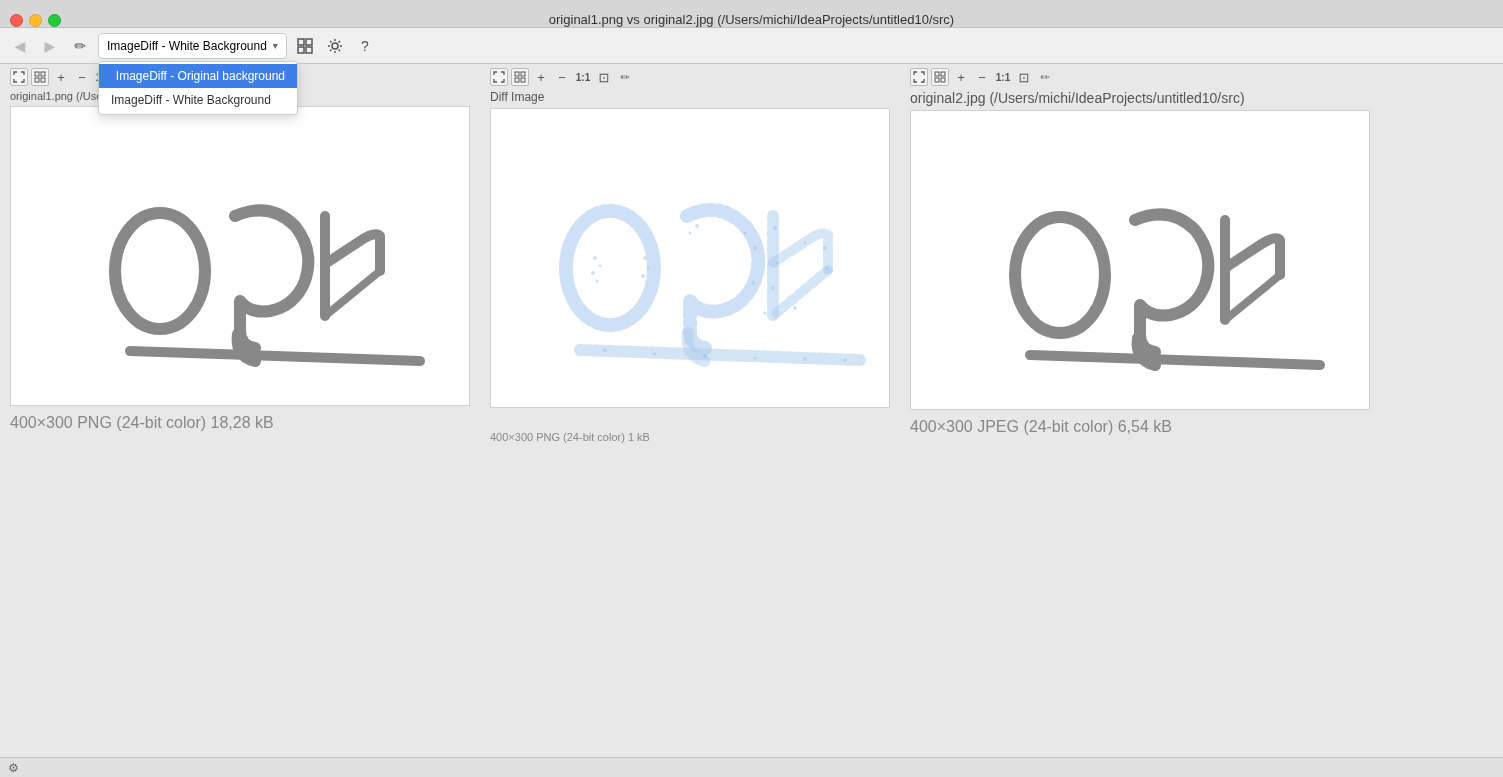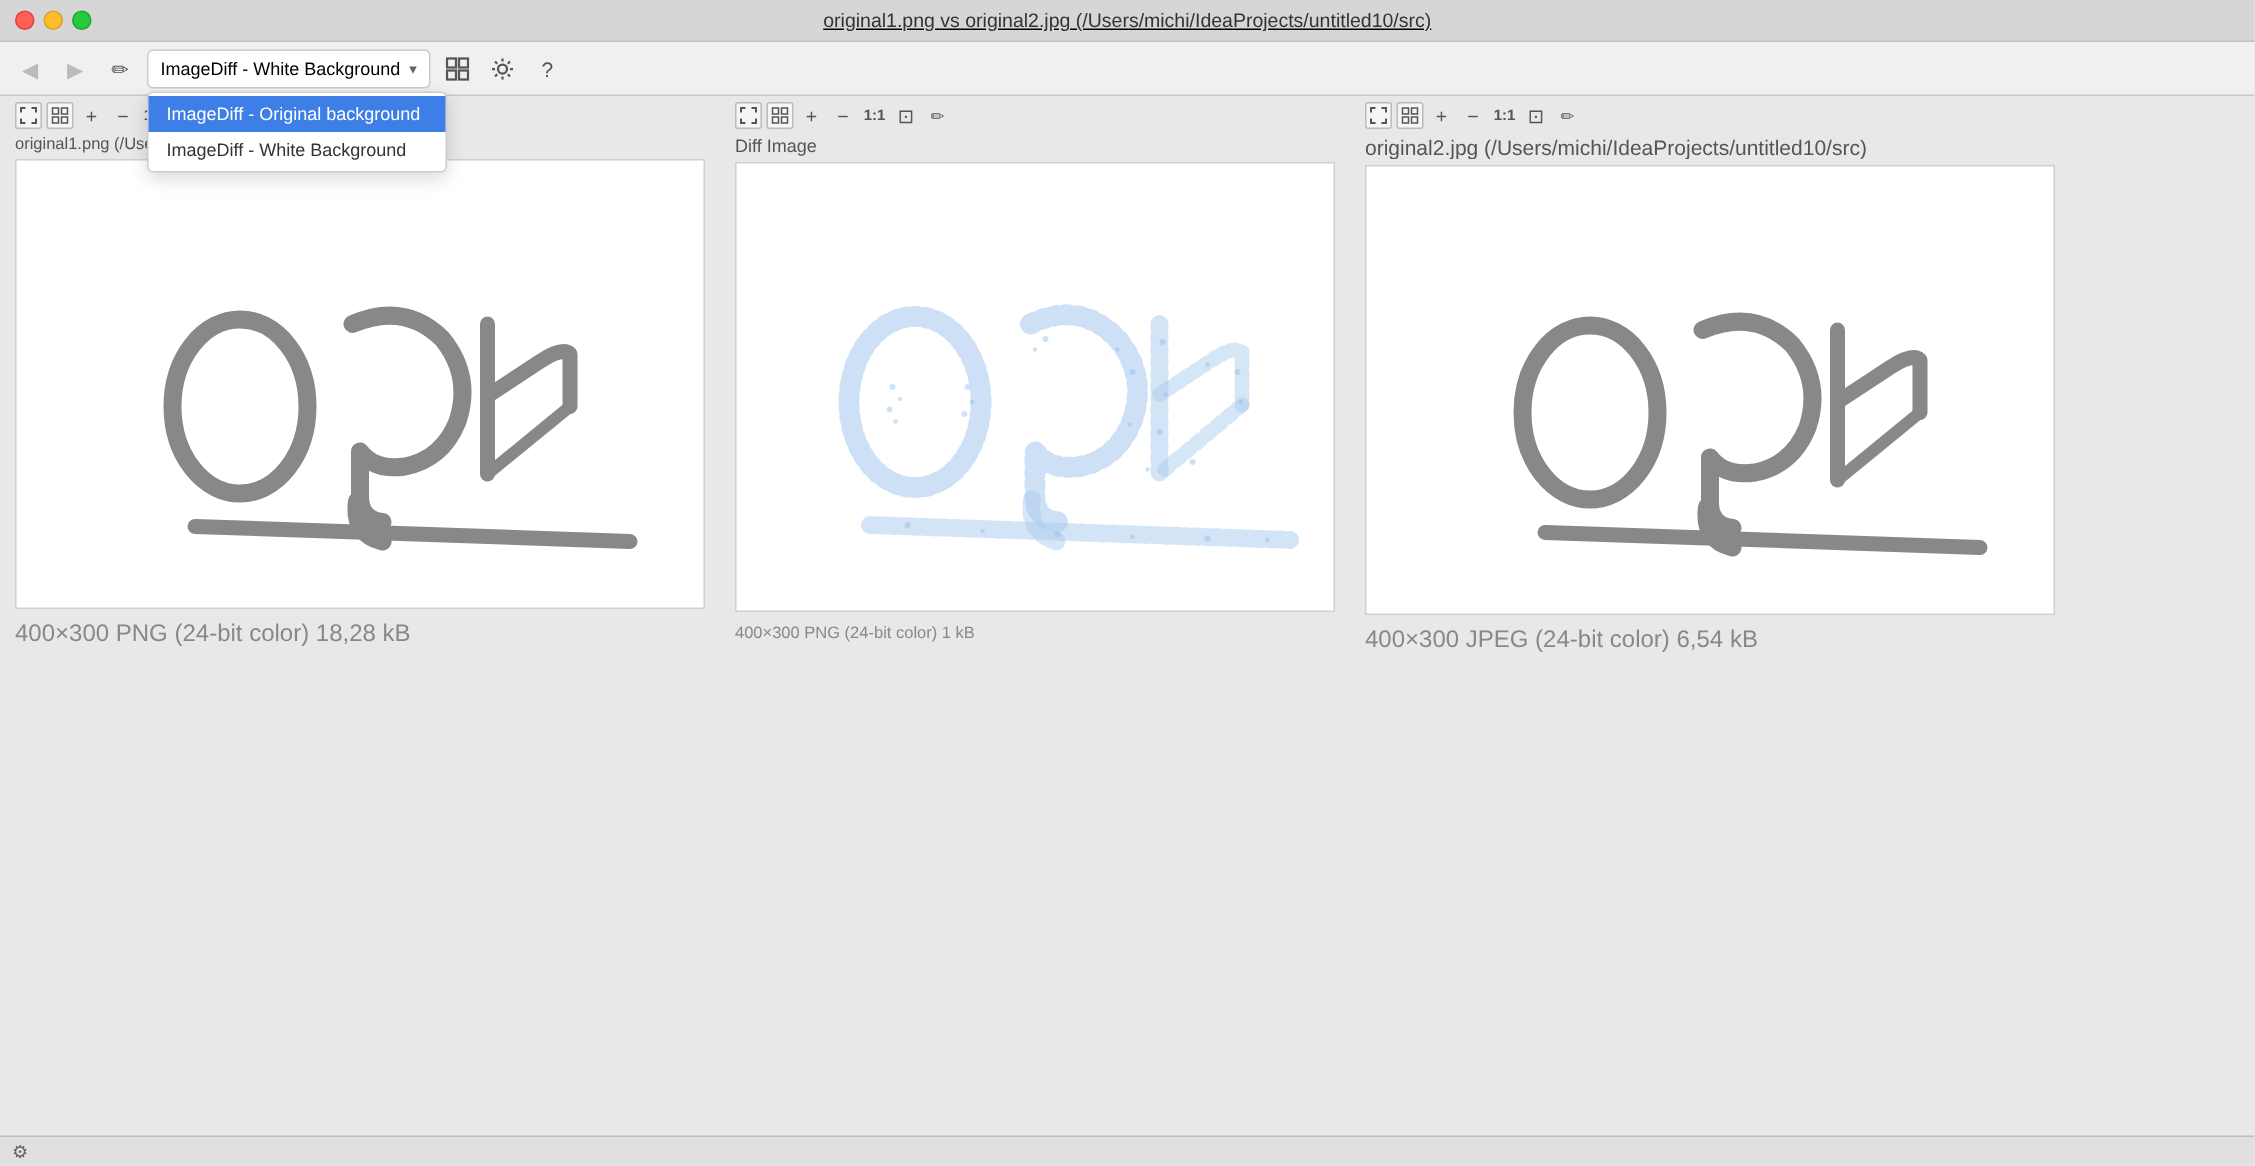--- a/index.html
+++ b/index.html
@@ -11,25 +11,24 @@
       height: 777px;
       overflow: hidden;
       position: relative;
     }
 
     
     .titlebar {
       background: #d6d6d6;
       height: 28px;
       display: flex;
-      align-items: center;
+      align-items: flex-end;
       justify-content: center;
       position: relative;
       border-bottom: 1px solid #c0c0c0;
-      text-decoration: underline;
     }
     .titlebar-title {
       font-size: 13px;
       color: #333;
     }
     .traffic-lights {
       position: absolute;
       left: 10px;
       display: flex;
       gap: 6px;
@@ -102,20 +101,21 @@
     }
     .dropdown-item {
       padding: 5px 12px;
       cursor: pointer;
       font-size: 12px;
       color: #333;
     }
     .dropdown-item.selected {
       background: #3d7fe6;
       color: white;
+      text-align: right;
     }
     .panel-title {
       color: #555;
       font-size: 11.5px;
     }
     .panel-meta {
       font-size: 11px;
       color: #888;
       text-align: right;
       padding: 4px 0 4px 0;
@@ -369,21 +369,21 @@
             <circle cx="260" cy="195" r="1.5"></circle>
           <circle cx="100" cy="232" r="2"></circle>
             <circle cx="150" cy="236" r="1.5"></circle>
             <circle cx="200" cy="238" r="2"></circle>
           <circle cx="250" cy="240" r="1.5"></circle>
             <circle cx="300" cy="241" r="2"></circle>
             <circle cx="340" cy="242" r="1.5"></circle>
         </g>
       </svg>
     </div>
-    <div class="panel-meta" style="font-size:11px; color:#888; text-align:left; margin-top:4px;">400×300 PNG (24-bit color) 1 kB</div>
+    <div class="panel-meta" style="font-size:11px; color:#888; text-align:left; margin-top:19px;">400×300 PNG (24-bit color) 1 kB</div>
   </div>
 
   <div class="panel-wrapper" style="margin-left: 10px;">
     <div class="panel-top-row">
       <div class="panel-controls-row">
         <div class="ctrl-icon">
           <svg width="12" height="12" viewBox="0 0 12 12">
               <path d="M1 4V1h3M8 1h3v3M11 8v3H8M4 11H1V8" fill="none" stroke="#555" stroke-width="1.3"></path>
             </svg>
         </div>

